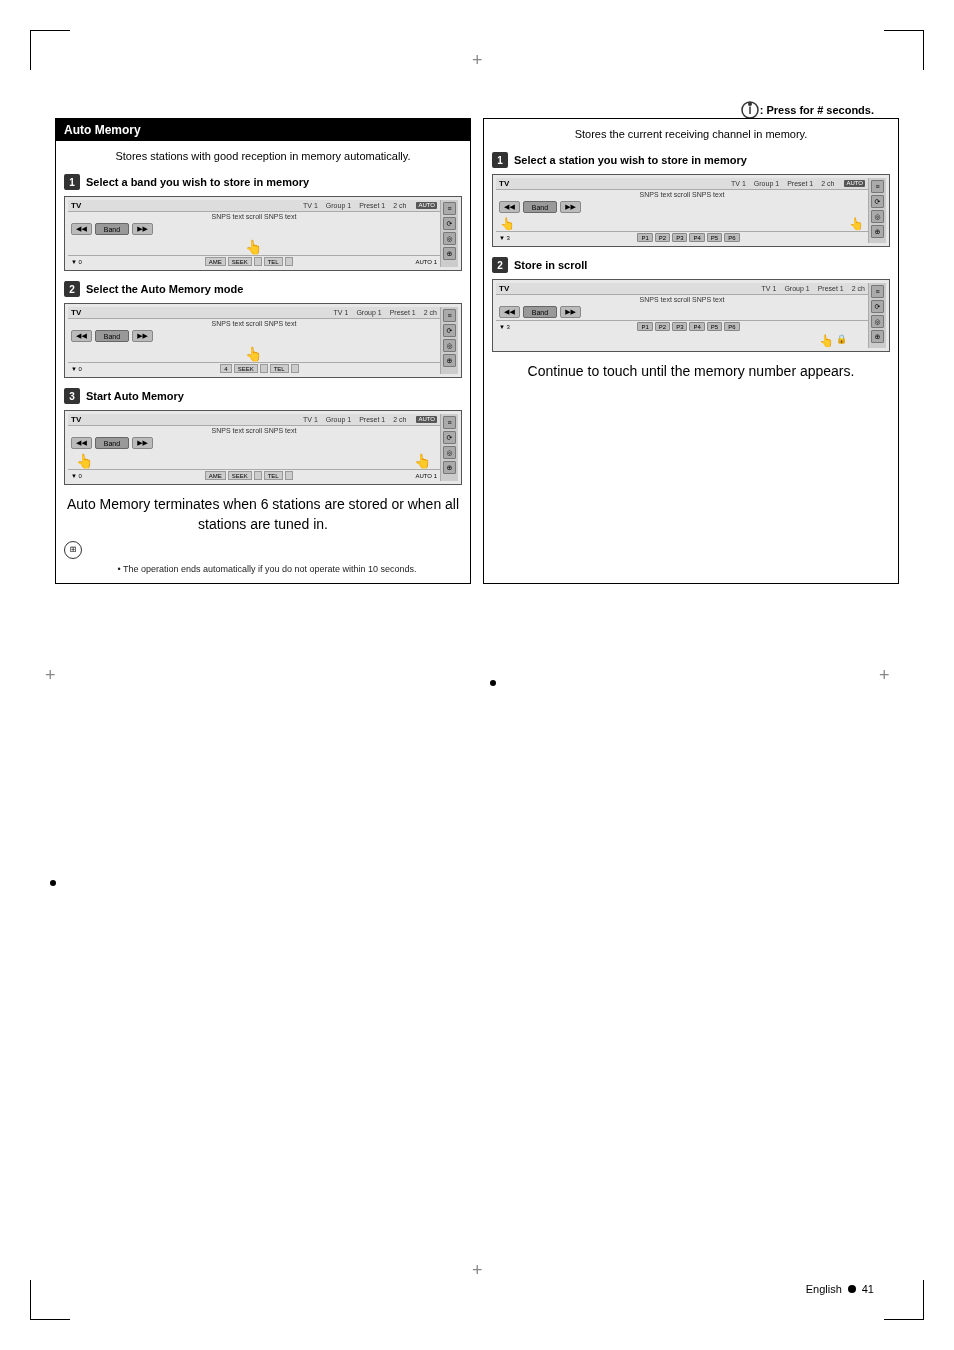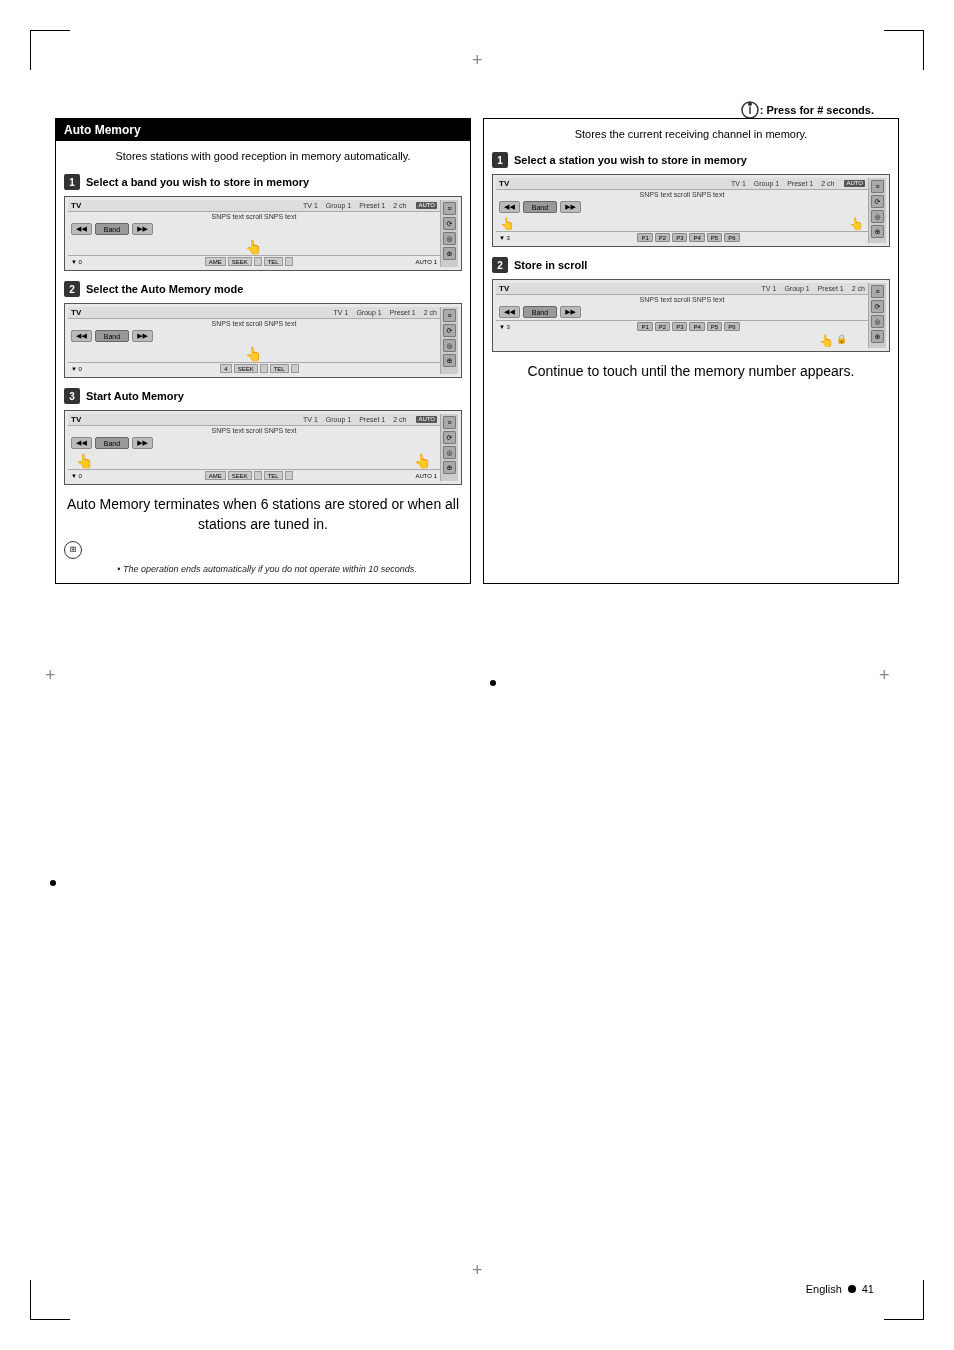--- a/index.html
+++ b/index.html
@@ -268,21 +268,20 @@
       margin-right: 3px;
       vertical-align: middle;
     }
 
     .bullet-note {
       font-size: 9px;
       margin-top: 4px;
       padding-left: 8px;
       line-height: 1.4;
       color: #222;
-      font-style: italic;
     }
 
     
     .bullet-dot {
       position: absolute;
       width: 6px;
       height: 6px;
       background: #000;
       border-radius: 50%;
     }

